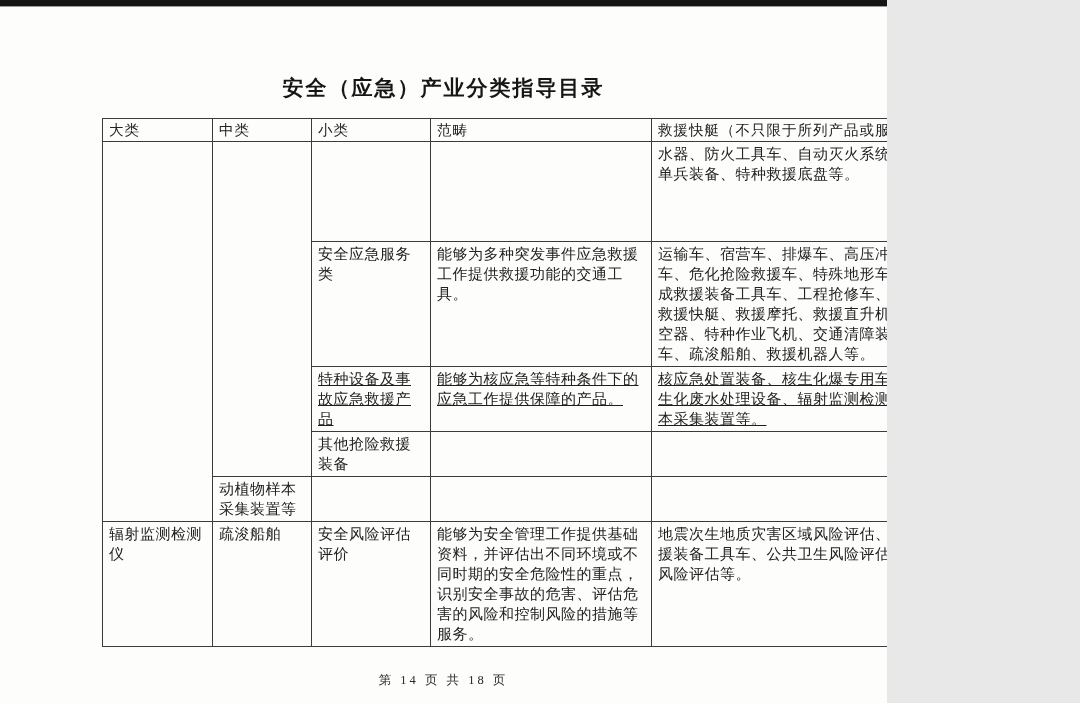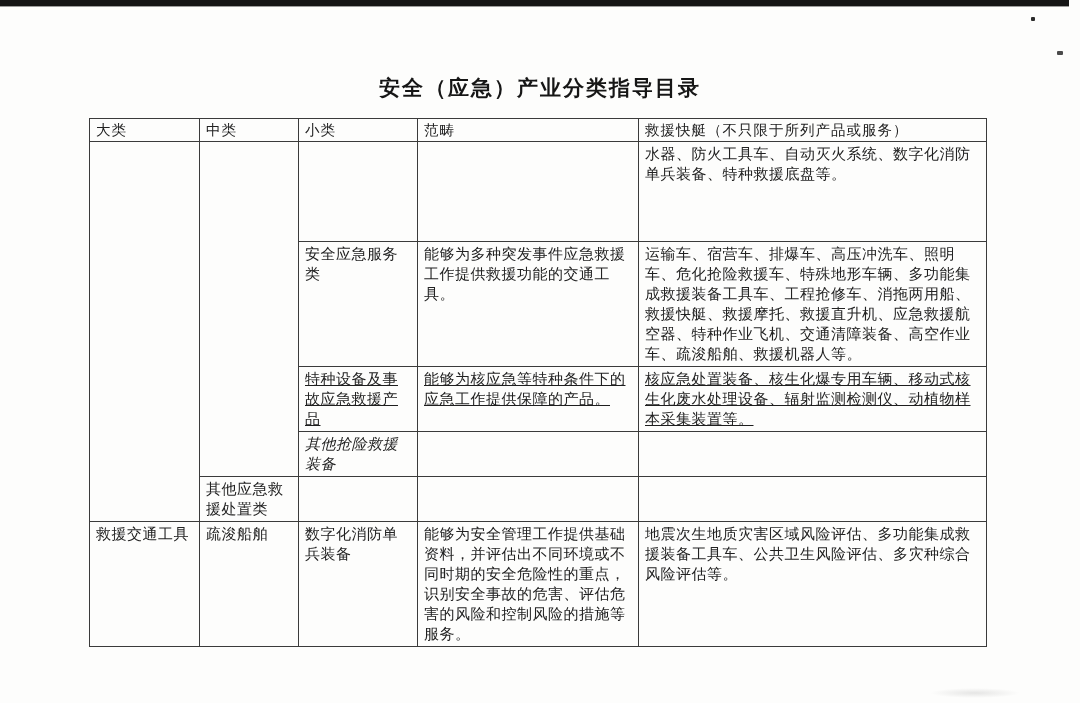--- a/index.html
+++ b/index.html
@@ -2,26 +2,27 @@
 <html><head>
 <meta charset="utf-8">
 <style>
   html, body {
     margin: 0;
     padding: 0;
     background: #e8e8e8;
   }
   .page {
     position: relative;
-    width: 1080px;
+    width: 855px;
     height: 703px;
     background: #fdfdfc;
     overflow: hidden;
     font-family: "Liberation Serif", "DejaVu Serif", serif;
     color: #1e1e1e;
+    padding-left: 32px;
   }
   
   .scan-bar {
     position: absolute;
     top: 0; left: 0;
     width: 1069px;
     height: 6px;
     background: #151515;
     box-shadow: 0 1px 0 rgba(40,40,40,.45);
   }
@@ -46,21 +47,21 @@
     text-align: center;
     font-family: "Liberation Sans", "DejaVu Sans", sans-serif;
     font-size: 21px;
     font-weight: bold;
     letter-spacing: 2px;
     color: #161616;
   }
   table.doc {
     position: absolute;
     top: 118px;
-    left: 89px;
+    left: 102px;
     width: 897px;
     border-collapse: collapse;
     table-layout: fixed;
   }
   table.doc td, table.doc th {
     border: 1.6px solid #3b3b3b;
     vertical-align: top;
     padding: 2px 6px;
     font-size: 15px;
     line-height: 20px;
@@ -75,21 +76,21 @@
     vertical-align: middle;
     padding: 0 6px;
     font-size: 14.5px;
     letter-spacing: 1px;
   }
   td.c-major, td.c-middle, td.c-minor { letter-spacing: 1px; }
   tr.h-header { height: 23px; }
   tr.h-r1 { height: 100px; }
   tr.h-r2 { height: 124px; }
   tr.h-r3 { height: 61px; text-decoration: underline; }
-  tr.h-r4 { height: 37px; font-style: italic; }
+  tr.h-r4 { height: 37px; }
   tr.h-r5 { height: 42px; }
   tr.h-r6 { height: 103px; }
   .footer {
     position: absolute;
     top: 672px;
     left: 0;
     width: 100%;
     text-align: center;
     font-size: 12.5px;
     letter-spacing: 3px;
@@ -145,30 +146,31 @@
         <td class="c-examples">核应急处置装备、核生化爆专用车辆、移动式核生化废水处理设备、辐射监测检测仪、动植物样本采集装置等。</td>
       </tr>
 
       <tr class="h-r4">
         <td class="c-minor">其他抢险救援装备</td>
         <td class="c-scope"></td>
         <td class="c-examples"></td>
       </tr>
 
       <tr class="h-r5">
-        <td class="c-middle">其他应急救援处置类</td>
+        <td class="c-middle">动植物样本采集装置等</td>
         <td class="c-minor"></td>
         <td class="c-scope"></td>
         <td class="c-examples"></td>
       </tr>
 
       <tr class="h-r6">
-        <td class="c-major">救援交通工具</td>
+        <td class="c-major">辐射监测检测仪</td>
         <td class="c-middle">疏浚船舶</td>
-        <td class="c-minor">数字化消防单兵装备</td>
+        <td class="c-minor">安全风险评估评价</td>
         <td class="c-scope">能够为安全管理工作提供基础资料，并评估出不同环境或不同时期的安全危险性的重点，识别安全事故的危害、评估危害的风险和控制风险的措施等服务。</td>
         <td class="c-examples">地震次生地质灾害区域风险评估、多功能集成救援装备工具车、公共卫生风险评估、多灾种综合风险评估等。</td>
       </tr>
     </tbody>
   </table>
 
+  <div class="footer">第 14 页 共 18 页</div>
 
 </div>
 
 </body></html>

